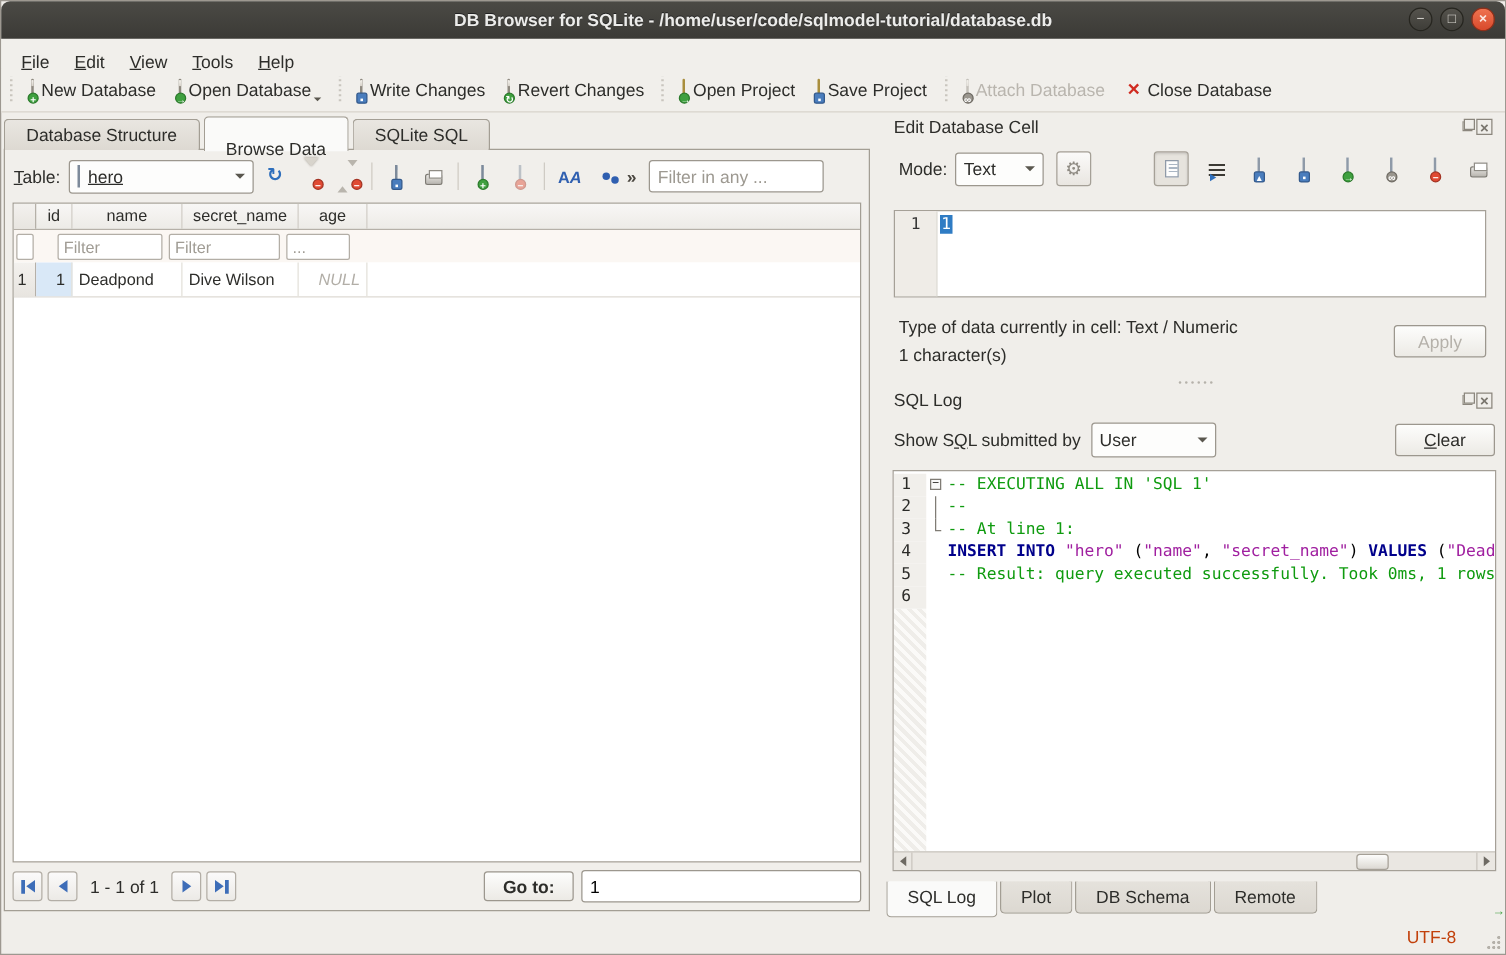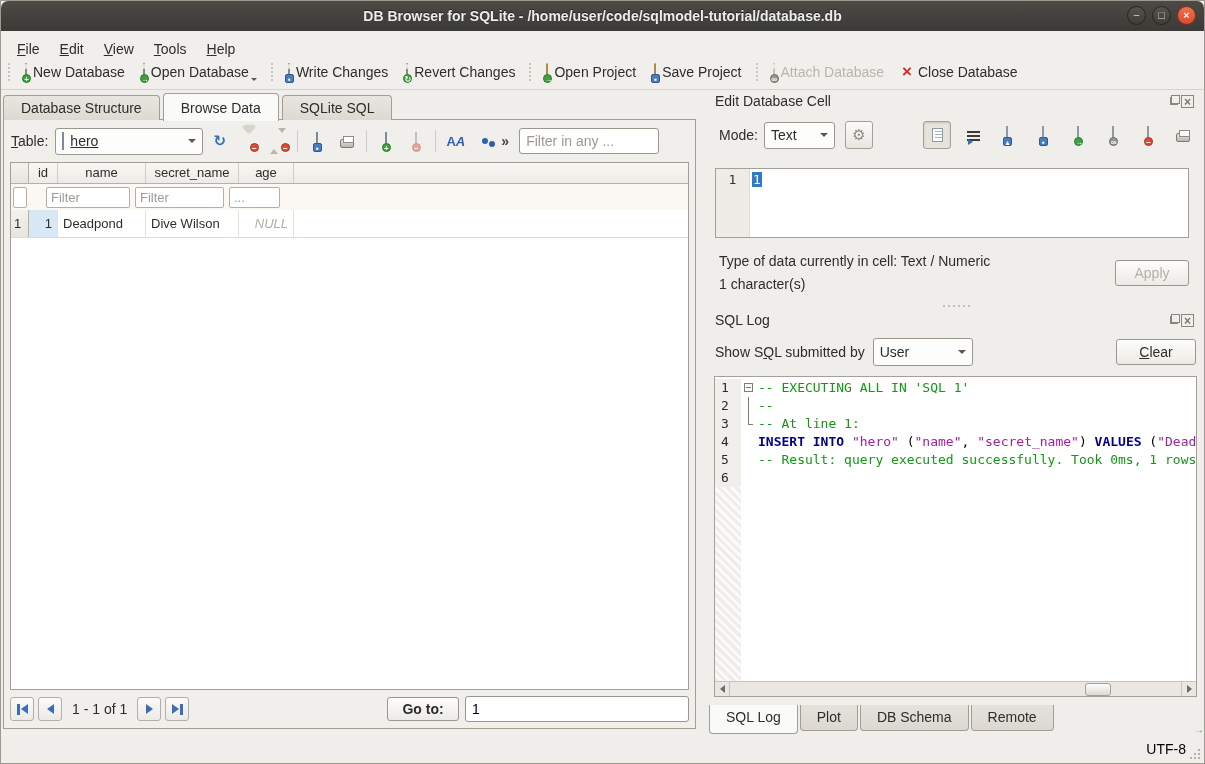--- a/index.html
+++ b/index.html
@@ -54,21 +54,21 @@
   .binoc { width:6px; height:6px; border-radius:50%; background:#2f5fb0; box-shadow:7px 3px 0 #2f5fb0; }
   .chev { color:#4a463f; font-weight:bold; }
 
   
   .main { position:relative; height:646px; }
 
   
   .left-panel { position:absolute; left:0; top:0; width:706px; height:646px; }
   .tabbar { position:absolute; left:2px; top:3px; display:flex; height:27px; z-index:2; }
   .tab { padding:4px 17px 0; background:linear-gradient(#e9e6e1,#ddd9d2); border:1px solid #a39e94; border-bottom:none; border-radius:4px 4px 0 0; margin-right:3px; height:25px; margin-top:2px; }
-  .tab.active { background:#fafaf9; height:28px; margin-top:0; padding-top:6px; position:relative; }
+  .tab.active { background:#fafaf9; height:28px; margin-top:0; padding-top:17px; position:relative; }
   .left-frame { position:absolute; left:2px; right:11px; top:29px; height:610px; border:1px solid #a39e94; background:#f1efeb; }
   .table-toolbar { position:absolute; left:4px; right:4px; top:4px; height:34px; display:flex; align-items:center; gap:4px; }
   .lbl { padding:0 3px; }
   .combo { display:flex; align-items:center; background:#fdfdfc; border:1px solid #9c978e; border-radius:3px; height:27px; padding:0 6px; gap:6px; }
   .combo .caret-down { margin-left:auto; }
   .tibtn { width:25px; height:26px; display:flex; align-items:center; justify-content:center; position:relative; }
   .sep { width:1px; height:22px; background:#cfcbc4; margin:0 3px; }
   .filter-any { margin-left:6px; width:140px; height:26px; border:1px solid #9c978e; border-radius:3px; padding:0 6px; font-size:14px; color:#404040; background:#fff; font-family:inherit; }
   .filter-any::placeholder { color:#9d9991; }
 
@@ -155,21 +155,21 @@
   .atri.l { border-right:5px solid #6e6a63; border-left:none; }
   .atri.r { border-left:5px solid #6e6a63; border-right:none; }
   .hthumb { position:absolute; left:77%; width:26px; top:1px; height:13px; background:linear-gradient(#fdfdfc,#dcd9d3); border:1px solid #a5a097; border-radius:3px; }
 
   .bottom-tabs { position:absolute; left:0; right:0; top:615px; height:31px; display:flex; padding-left:2px; }
   .btab { padding:4px 16px; background:linear-gradient(#e5e2dc,#dcd8d1); border:1px solid #a39e94; border-top:none; border-radius:0 0 4px 4px; margin-right:2px; height:26px; margin-top:0; }
   .btab.active { background:#fafaf9; height:29px; z-index:2; }
 
   
   .statusbar { position:absolute; left:0; right:0; bottom:0; height:29px; display:flex; align-items:center; }
-  .encoding { margin-left:auto; margin-right:18px; color:#000000; }
+  .encoding { margin-left:auto; margin-right:39px; color:#c2410c; }
   .grip { position:absolute; right:3px; bottom:3px; width:12px; height:12px; background:
      radial-gradient(circle at 10px 2px,#b5b1aa 1px,transparent 1.5px),
      radial-gradient(circle at 6px 6px,#b5b1aa 1px,transparent 1.5px),
      radial-gradient(circle at 10px 6px,#b5b1aa 1px,transparent 1.5px),
      radial-gradient(circle at 2px 10px,#b5b1aa 1px,transparent 1.5px),
      radial-gradient(circle at 6px 10px,#b5b1aa 1px,transparent 1.5px),
      radial-gradient(circle at 10px 10px,#b5b1aa 1px,transparent 1.5px); }
 </style>
 </head>
 <body>

